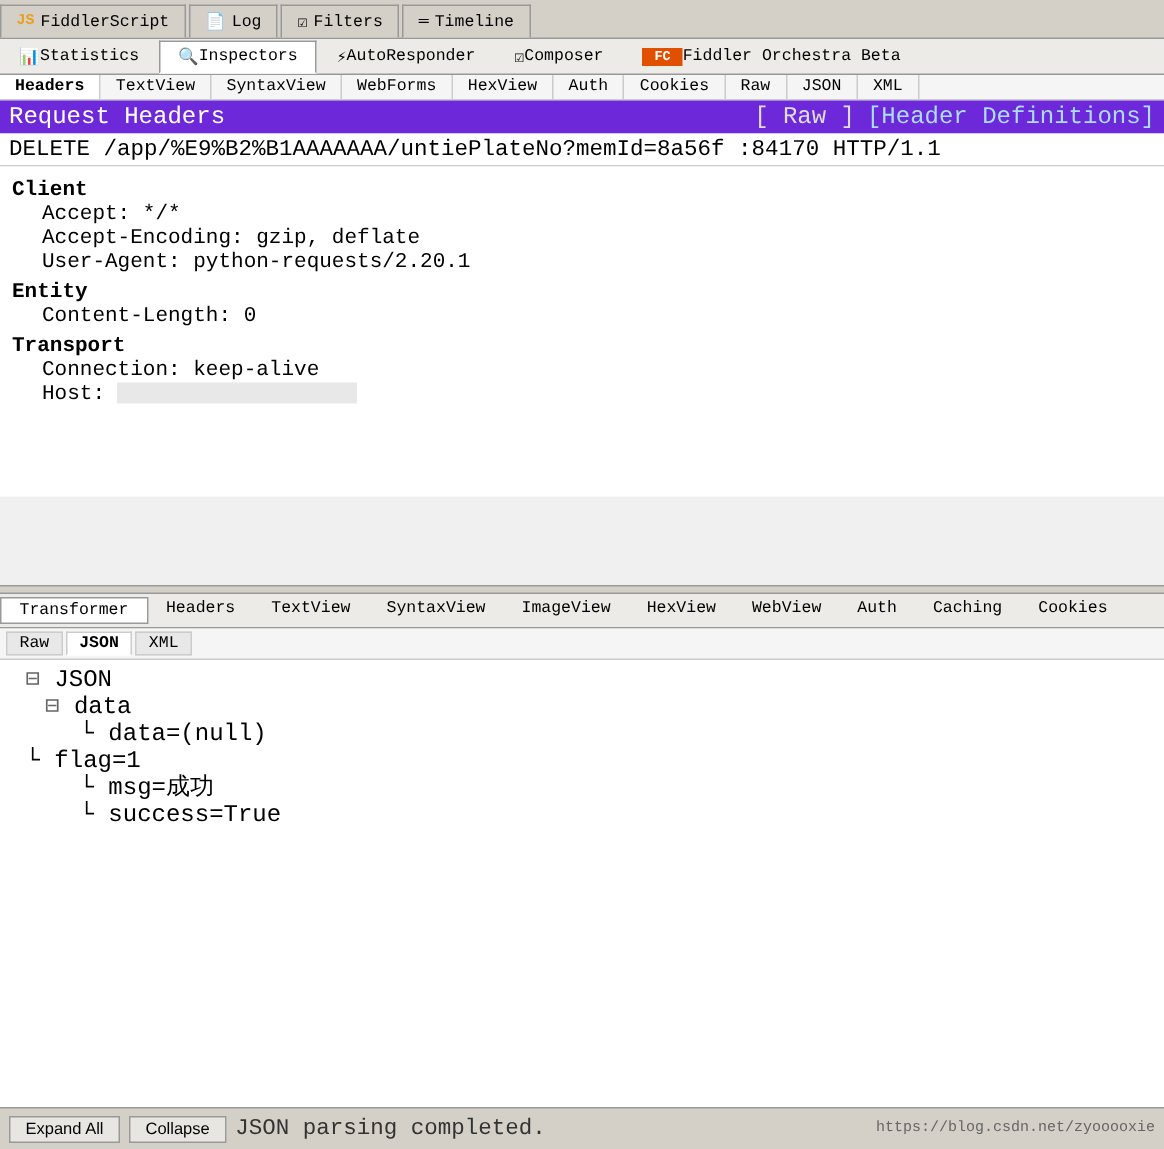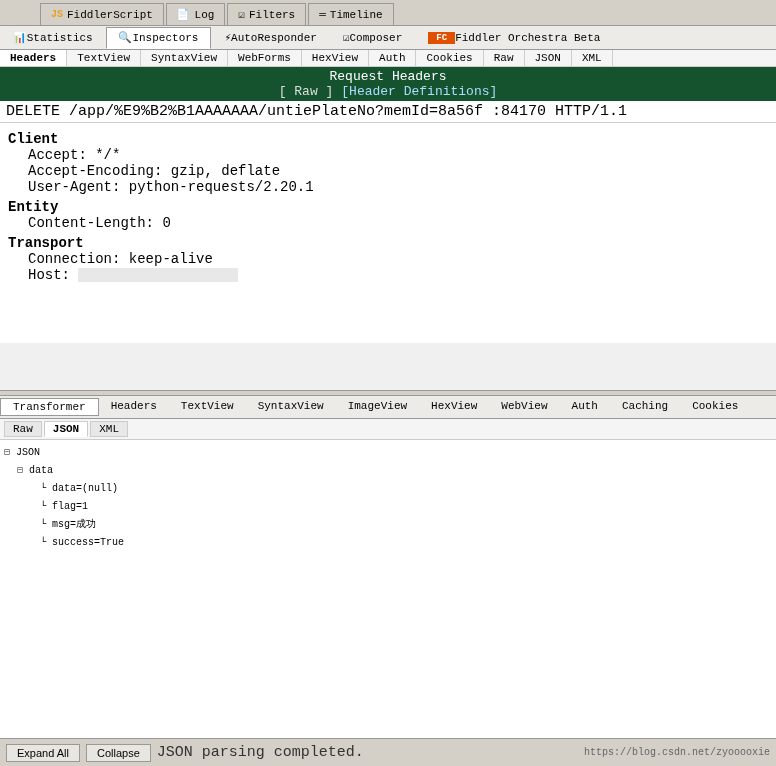--- a/index.html
+++ b/index.html
@@ -1,33 +1,33 @@
 <!DOCTYPE html>
 <html><head>
   <meta charset="utf-8">
   <style>
     * { box-sizing: border-box; margin: 0; padding: 0; }
     body { font-family: 'Courier New', Courier, monospace; font-size: 12px; background: #f0f0f0; color: #000; width: 776px; height: 766px; overflow: hidden; }
 
     
-    .top-tabs { display: flex; background: #d4d0c8; border-bottom: 1px solid #999; height: 26px; align-items: flex-end; padding-left: 40px; }
+    .top-tabs { display: flex; background: #d4d0c8; border-bottom: 1px solid #999; height: 26px; align-items: flex-end; }
     .top-tab { padding: 3px 10px; font-size: 11px; background: #d4d0c8; border: 1px solid #999; border-bottom: none; margin-right: 2px; cursor: pointer; display: flex; align-items: center; gap: 4px; height: 22px; }
 
     
     .inspector-tabs { display: flex; background: #ecebe8; border-bottom: 1px solid #999; height: 24px; align-items: center; }
     .inspector-tab { padding: 2px 12px; font-size: 11px; cursor: pointer; border: 1px solid transparent; height: 22px; display: flex; align-items: center; }
     .inspector-tab.active { background: #fff; border: 1px solid #999; border-bottom: 1px solid #fff; }
 
     
     .sub-tabs { display: flex; background: #f5f5f5; border-bottom: 1px solid #ccc; }
     .sub-tab { padding: 2px 10px; font-size: 11px; cursor: pointer; border-right: 1px solid #ccc; }
     .sub-tab.active { background: #fff; font-weight: bold; }
 
     
-    .request-headers-bar { background: #14532d; color: #fff; padding: 2px 6px; font-size: 13px; display: flex; justify-content: space-between; align-items: center; flex-direction: column; }
+    .request-headers-bar { background: #6d28d9; color: #fff; padding: 2px 6px; font-size: 16px; display: flex; justify-content: space-between; align-items: center; }
     .request-headers-bar .right { display: flex; gap: 8px; }
     .request-headers-bar .raw-link { color: #ddd; cursor: pointer; }
     .request-headers-bar .header-def { color: #adf; cursor: pointer; }
 
     
     .request-line { background: #fff; padding: 2px 6px; font-size: 15px; font-family: 'Courier New', monospace; border-bottom: 1px solid #ccc; }
 
     
     .headers-content { background: #fff; padding: 4px 8px; font-size: 14px; font-family: 'Courier New', monospace; min-height: 220px; }
     .section-header { font-weight: bold; margin-top: 4px; }
@@ -39,21 +39,21 @@
     .response-tabs { display: flex; background: #ecebe8; border-bottom: 1px solid #999; padding: 2px 0; }
     .response-tab { padding: 2px 12px; font-size: 11px; cursor: pointer; }
     .response-tab.active { background: #fff; border: 1px solid #999; }
 
     
     .format-tabs { display: flex; background: #f5f5f5; border-bottom: 1px solid #ccc; padding: 2px 4px; gap: 2px; }
     .format-tab { padding: 1px 8px; font-size: 11px; cursor: pointer; border: 1px solid #ccc; background: #e8e8e8; }
     .format-tab.active { background: #fff; border-bottom: 1px solid #fff; font-weight: bold; }
 
     
-    .json-tree { background: #fff; padding: 4px 4px; font-size: 10px; font-family: 'Courier New', monospace; flex: 1; overflow: auto; height: 240px; }
+    .json-tree { background: #fff; padding: 4px 17px; font-size: 16px; font-family: 'Courier New', monospace; flex: 1; overflow: auto; height: 240px; }
     .tree-node { line-height: 18px; }
     .tree-minus { color: #666; }
 
     
     .bottom-bar { display: flex; align-items: center; background: #d4d0c8; border-top: 1px solid #999; height: 28px; padding: 2px 6px; gap: 6px; position: absolute; bottom: 0; left: 0; right: 0; }
     .bottom-btn { padding: 2px 10px; font-size: 11px; background: #e8e6e0; border: 1px solid #999; cursor: pointer; }
     .status-text { font-size: 15px; color: #333; }
     .bottom-url { margin-left: auto; font-size: 10px; color: #666; }
 
     .upper-panel { height: 390px; }
@@ -175,21 +175,21 @@
       <span> JSON</span>
     </div>
     <div class="tree-node indent1" style="margin-left:13px;">
       <span class="tree-minus">⊟</span>
       <span> data</span>
     </div>
     <div class="tree-node" style="margin-left:36px;">
       <span>└</span>
       <span> data=(null)</span>
     </div>
-    <div class="tree-node" style="margin-left:36px;font-family:Liberation Mono, monospace;">
+    <div class="tree-node" style="font-family:Liberation Mono, monospace;">
       <span>└</span>
       <span> flag=1</span>
     </div>
     <div class="tree-node" style="margin-left:36px;">
       <span>└</span>
       <span> msg=成功</span>
     </div>
     <div class="tree-node" style="margin-left:36px;">
       <span>└</span>
       <span> success=True</span>

